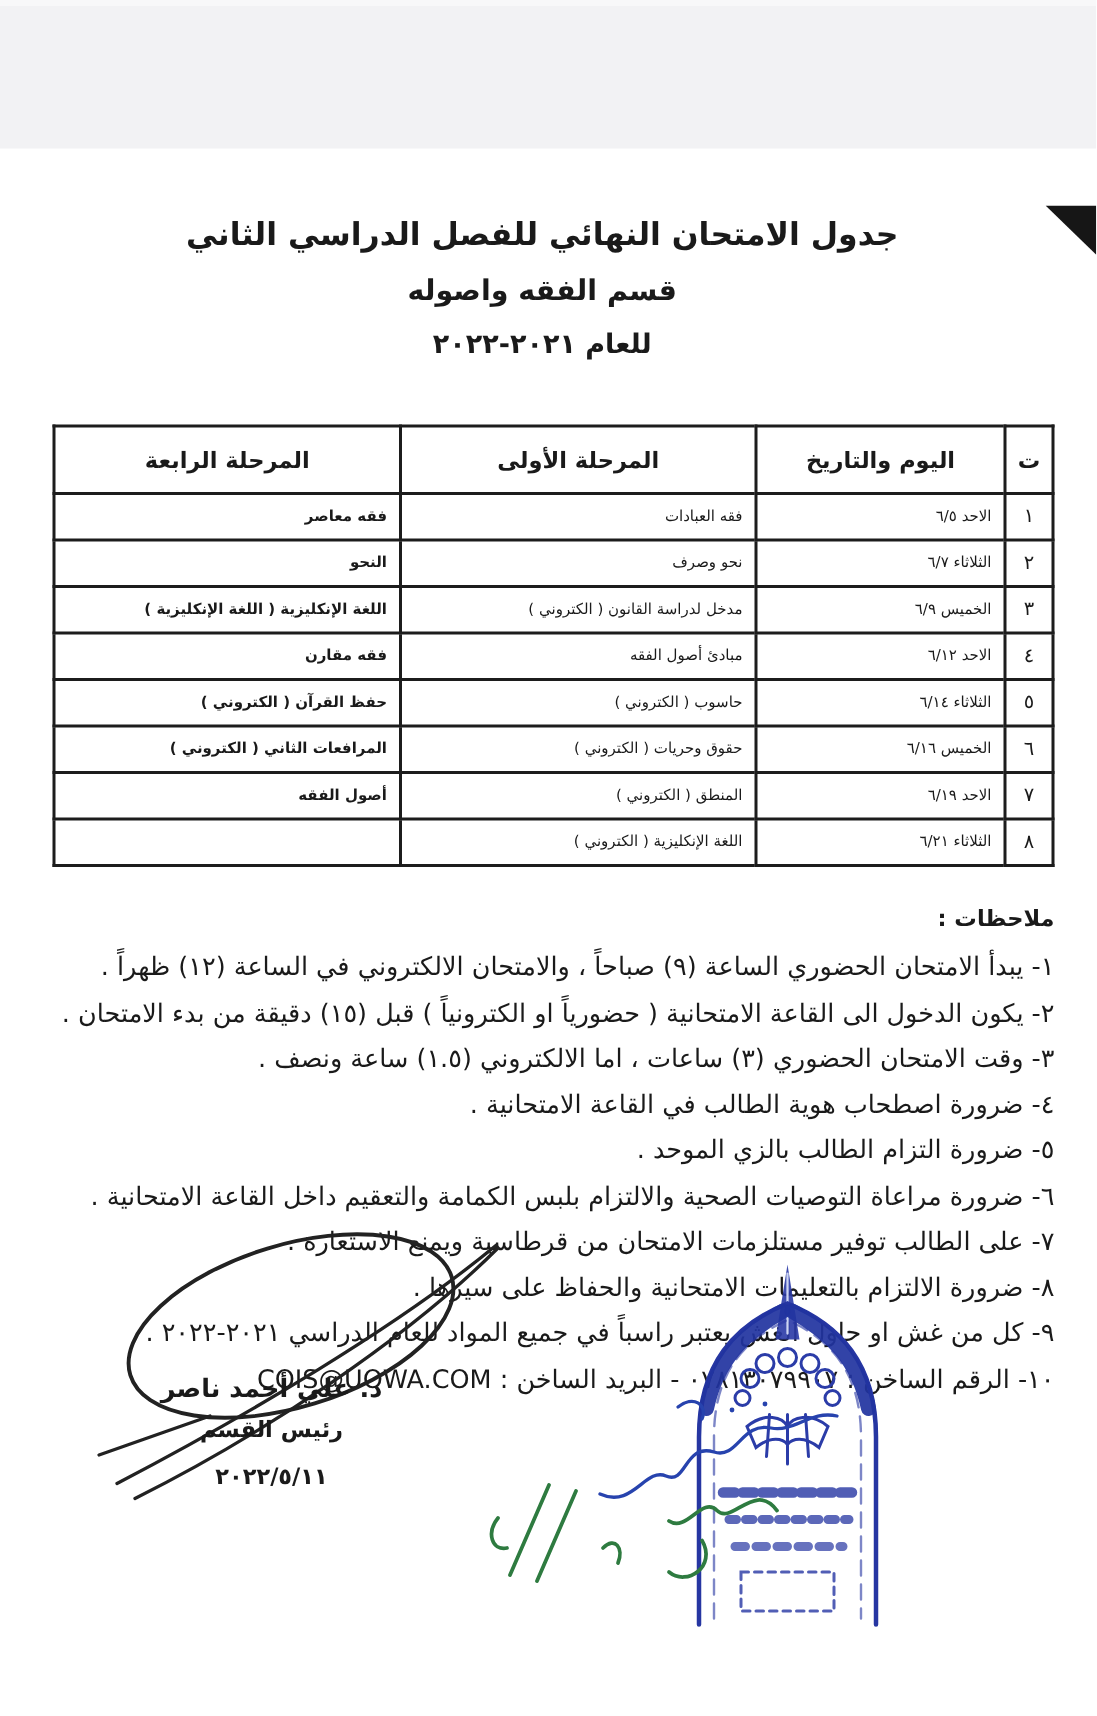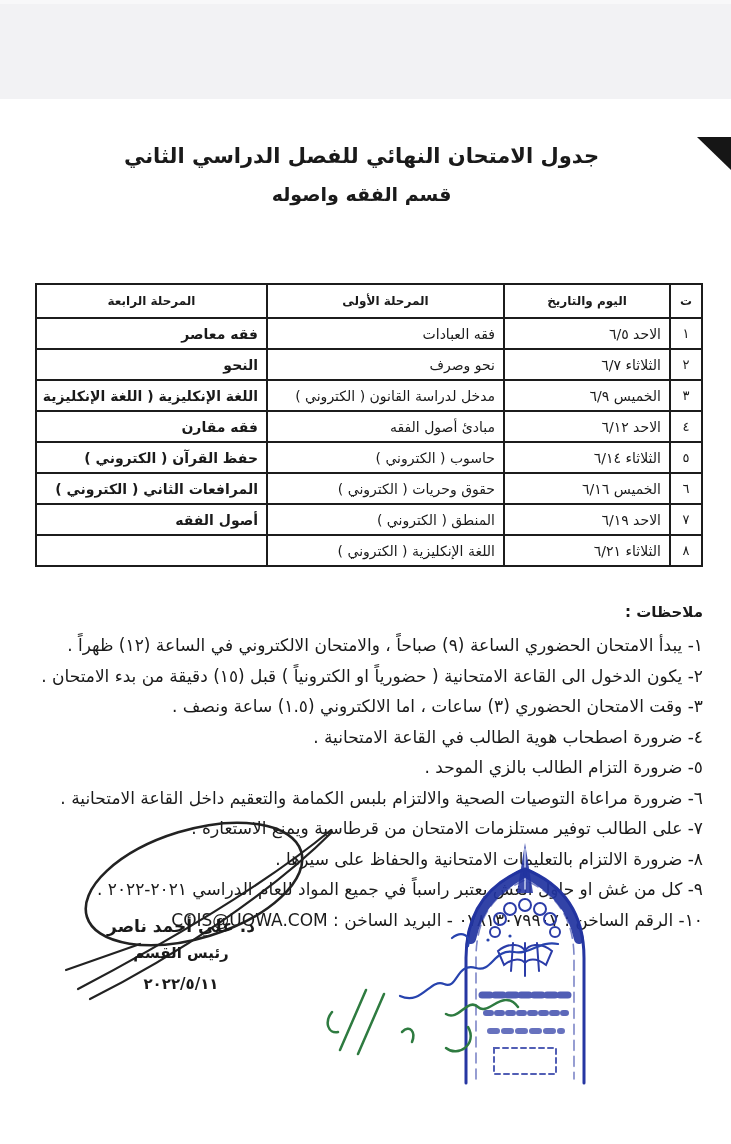--- a/index.html
+++ b/index.html
@@ -13,22 +13,22 @@
   
   .titles{position:absolute;top:144px;left:0;width:723px;text-align:center;
     direction:rtl;font-weight:bold;}
   .titles .t1{font-size:21px;margin:0 0 15px 0;letter-spacing:.5px;}
   .titles .t2{font-size:19px;margin:0 0 14px 0;}
   .titles .t3{font-size:18px;margin:0;letter-spacing:1px;}
   
   table.exam{position:absolute;top:283px;left:35px;width:666px;
     border-collapse:collapse;direction:rtl;table-layout:fixed;}
   table.exam th,table.exam td{border:2px solid #1c1c1c;box-sizing:border-box;overflow:hidden;white-space:nowrap;}
-  table.exam th{height:34px;font-size:12px;font-weight:bold;text-align:center;padding:0;}
-  table.exam td{height:31px;font-size:14px;padding:0 8px 0 0;text-align:right;}
+  table.exam th{height:45px;font-size:15px;font-weight:bold;text-align:center;padding:0;}
+  table.exam td{height:31px;font-size:10px;padding:0 8px 0 0;text-align:right;}
   table.exam td.num{text-align:center;font-size:13px;padding:0;}
   table.exam td.s4{font-weight:bold;}
   
   .notes{position:absolute;top:603px;right:28px;left:18px;direction:rtl;text-align:right;}
   .notes .heading{font-size:15px;font-weight:bold;margin:0 0 14px 0;}
   .notes ol{list-style:none;margin:0;padding:0;}
   .notes li{font-size:17px;font-weight:normal;margin-bottom:10.5px;white-space:nowrap;}
   
   .sig{position:absolute;left:68px;top:916px;width:226px;text-align:center;direction:rtl;}
   .sig .name{font-size:17px;font-weight:bold;}
@@ -43,20 +43,21 @@
 
   <div class="topband"></div>
 
   <svg class="corner-artifact" viewBox="0 0 34 33">
     <polygon points="0,0 34,0 34,33" fill="#161616"></polygon>
   </svg>
 
   <div class="titles">
     <div class="t1">جدول الامتحان النهائي للفصل الدراسي الثاني</div>
     <div class="t2">قسم الفقه واصوله</div>
+    <div class="t3">للعام ٢٠٢١-٢٠٢٢</div>
   </div>
 
   <table class="exam">
     <colgroup>
       <col style="width:32px">
         <col style="width:166px">
         <col style="width:237px">
         <col style="width:231px">
     </colgroup>
     <thead>

